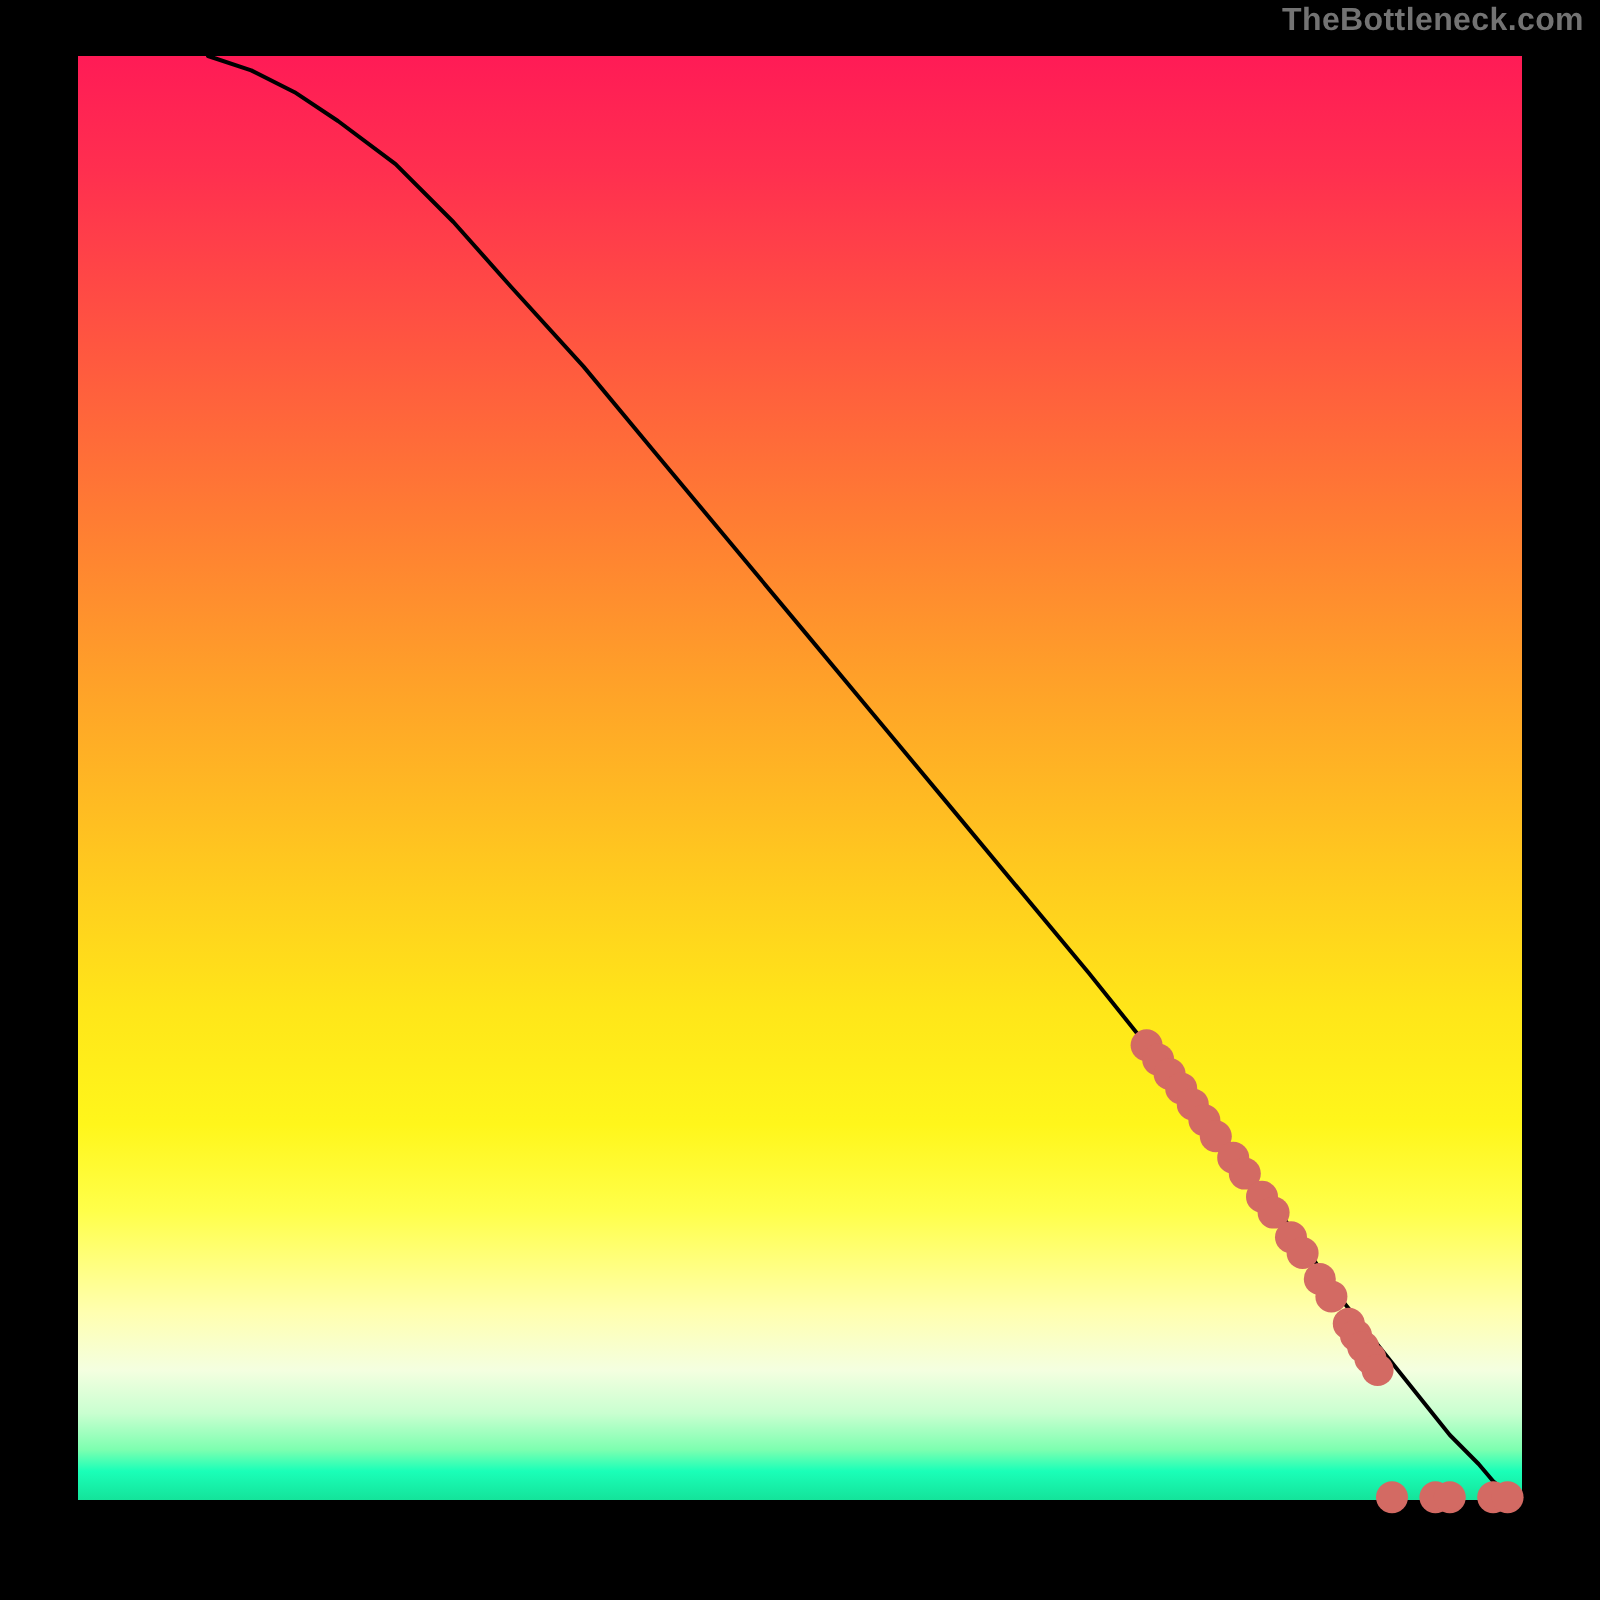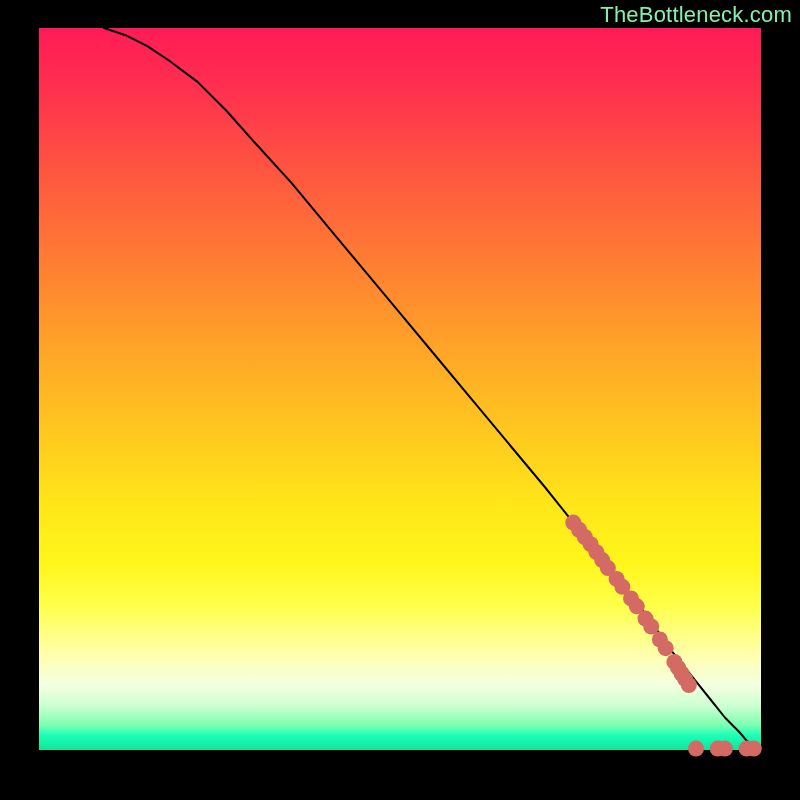--- a/index.html
+++ b/index.html
@@ -14,23 +14,23 @@
   .frame {
     position: relative;
     width: 800px;
     height: 800px;
     background: #000;
   }
   .watermark {
     position: absolute;
     top: 2px;
     right: 8px;
-    color: #86efac;
-    font-size: 22px;
-    font-weight: 400;
+    color: #737373;
+    font-size: 16px;
+    font-weight: 700;
     letter-spacing: 0.2px;
     z-index: 10;
   }
   .plot {
     position: absolute;
     left: 39px;
     top: 28px;
     width: 722px;
     height: 722px;
     

